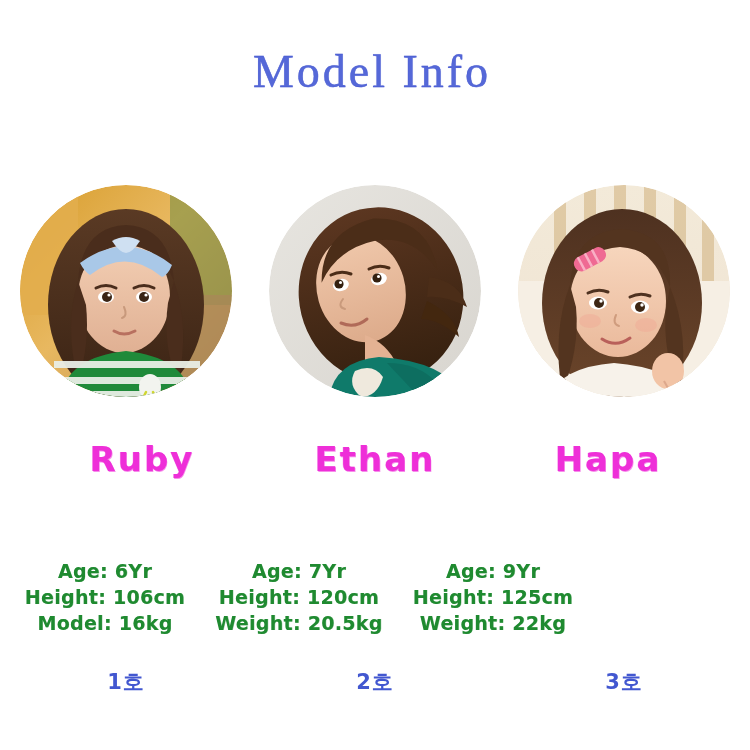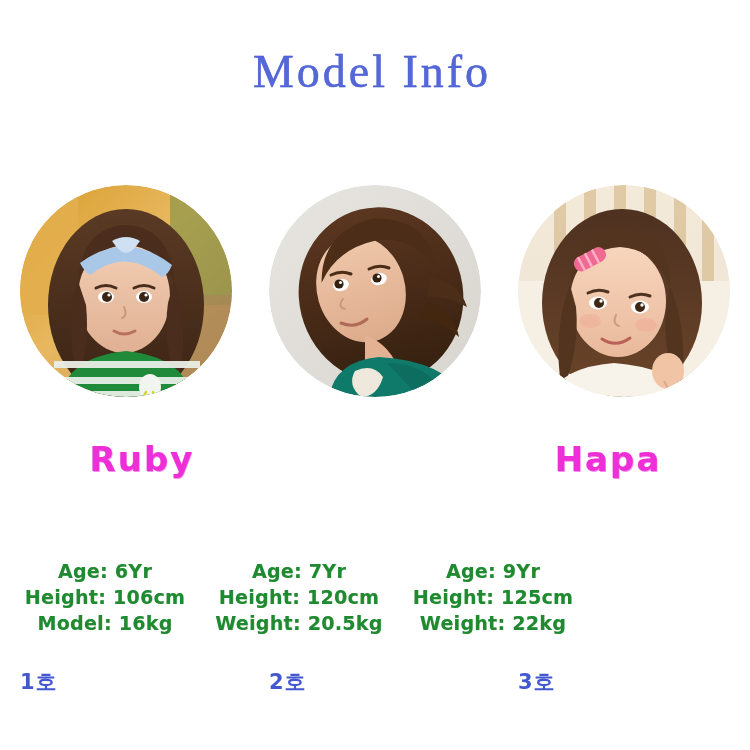--- a/index.html
+++ b/index.html
@@ -130,20 +130,21 @@
     top: 668px;
     left: 0;
     width: 750px;
     display: flex;
     justify-content: space-between;
     padding: 0 20px;
     box-sizing: border-box;
   }
   .size-cell {
     width: 212px;
+    text-align: center;
   }
   .size-label {
     font-family: "DejaVu Sans", sans-serif;
     font-size: 21px;
     line-height: 28px;
     font-weight: 700;
     color: #4257d0;
     letter-spacing: 1px;
     white-space: nowrap;
   }
@@ -348,20 +349,23 @@
         </svg>
       </div>
     </div>
   </div>
 
   <div class="name-row">
     <div class="name-cell">
       <span class="model-name">Ruby</span>
     </div>
     <div class="name-cell">
+      <span class="model-name">Ethan</span>
+    </div>
+    <div class="name-cell">
       <span class="model-name">Hapa</span>
     </div>
   </div>
 
   <div class="stats-row">
     <div class="stats-cell">
       <div class="stat-line">Age: 6Yr</div>
       <div class="stat-line">Height: 106cm</div>
       <div class="stat-line">Model: 16kg</div>
     </div>

